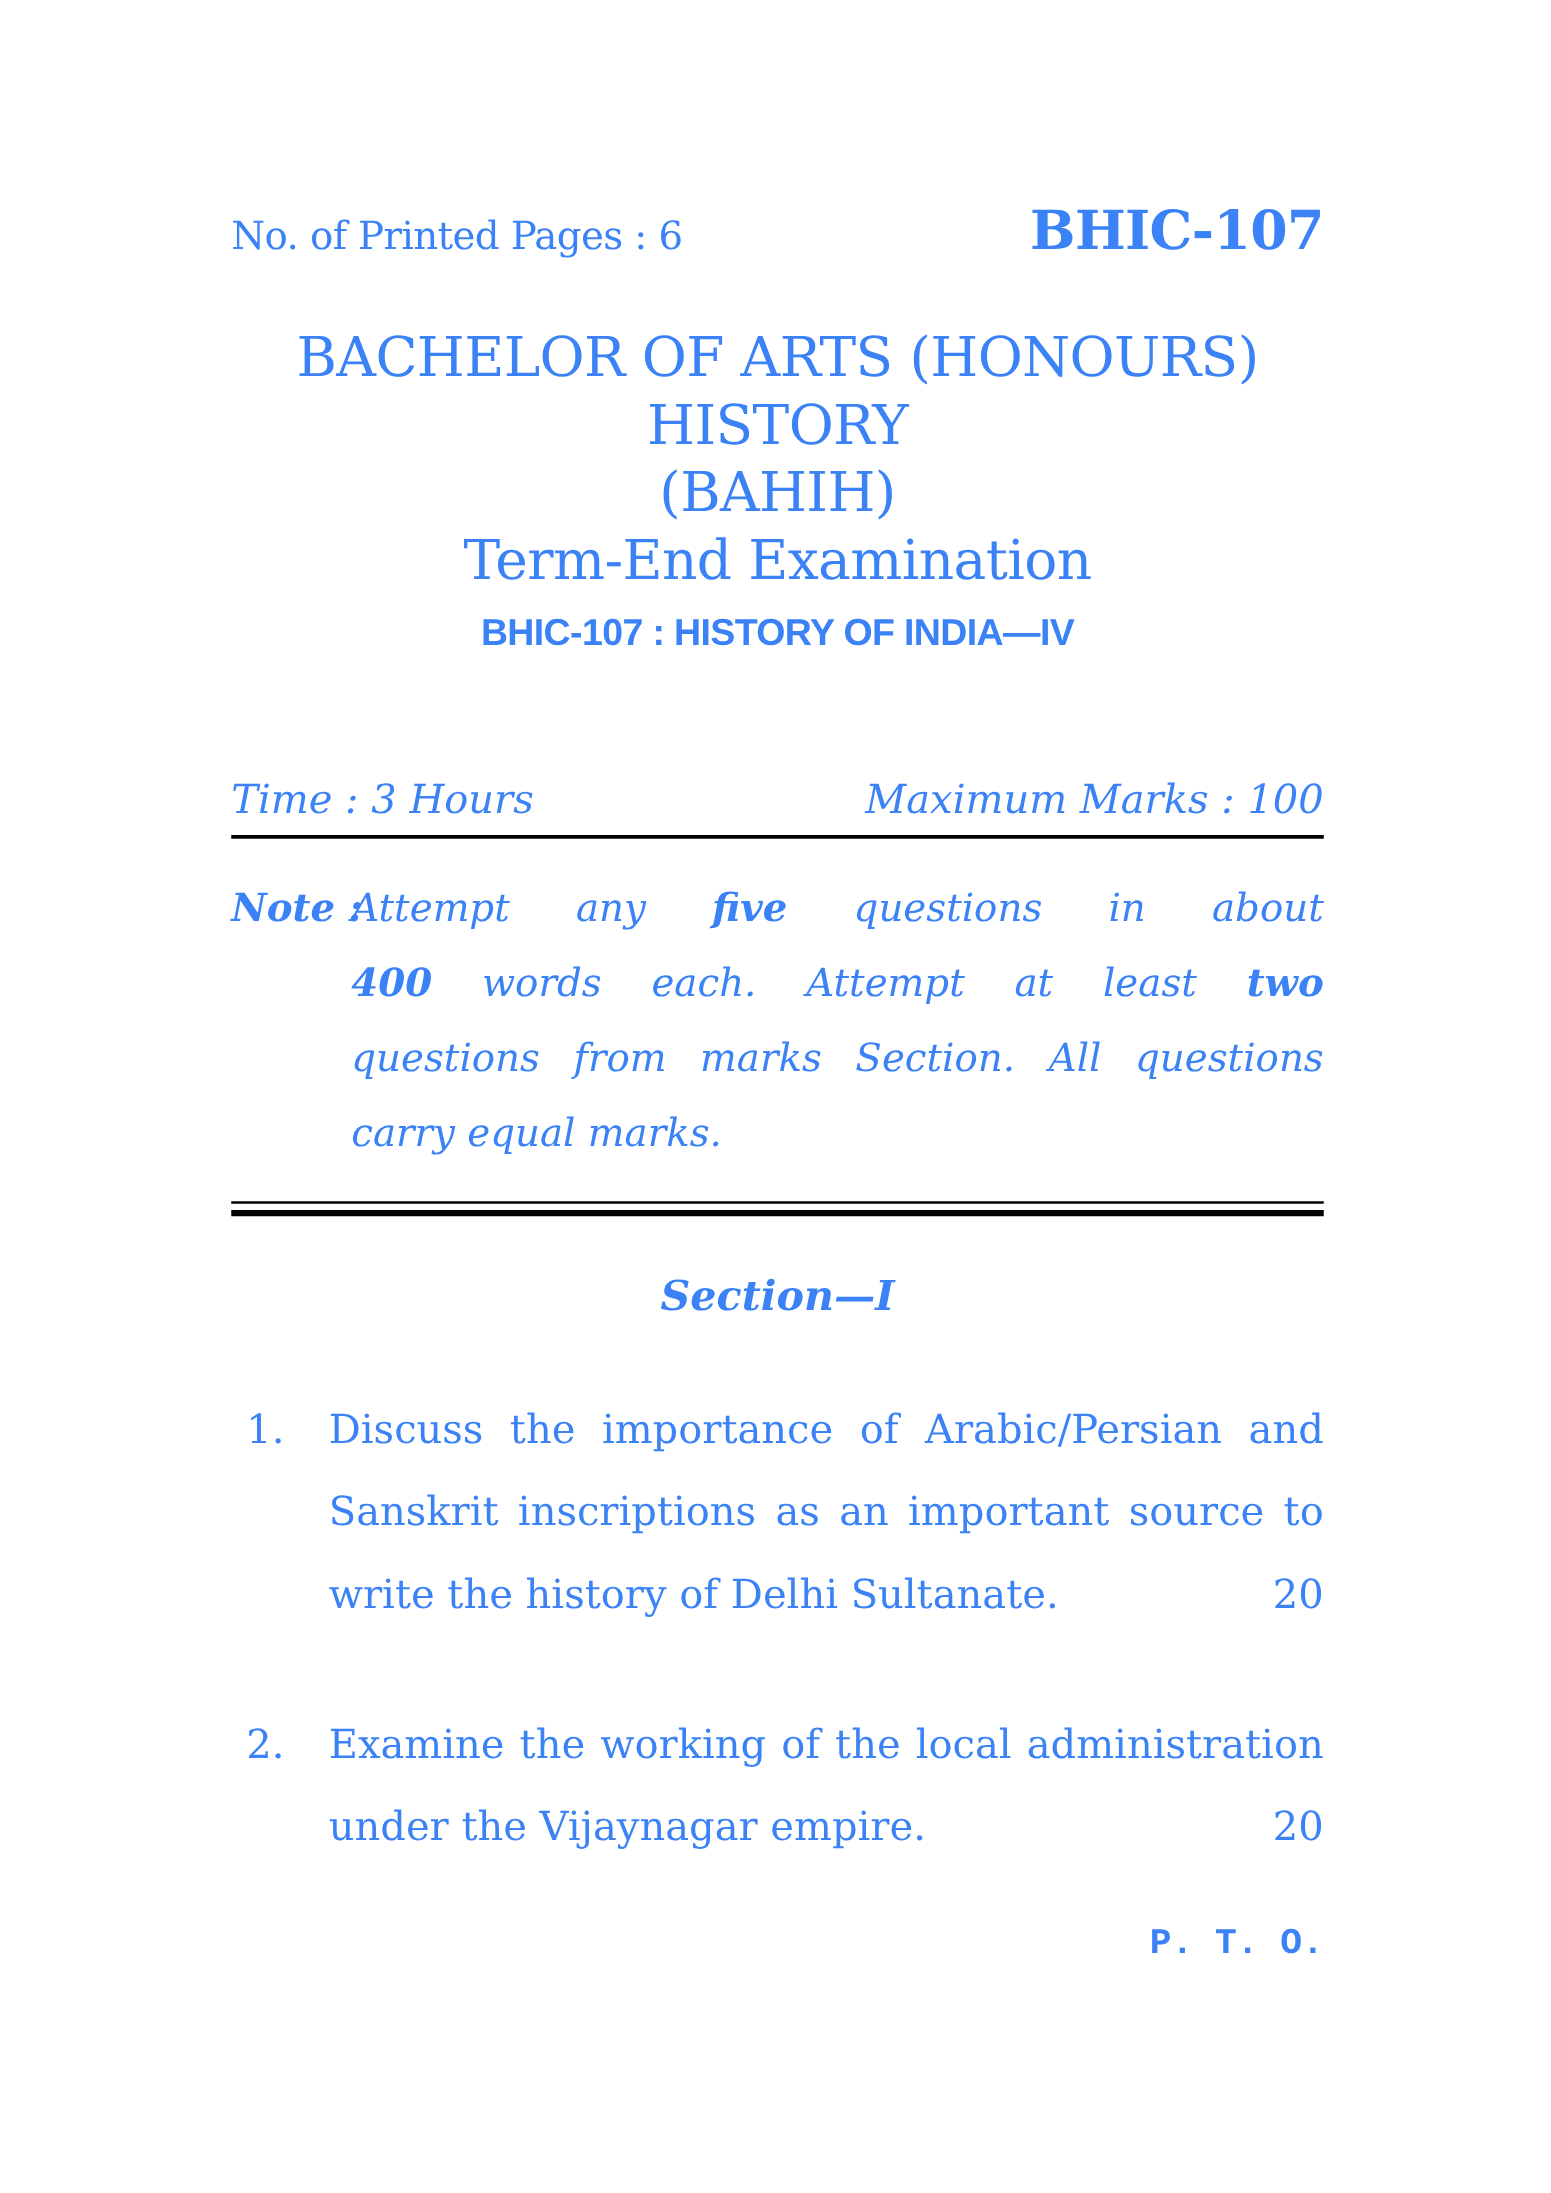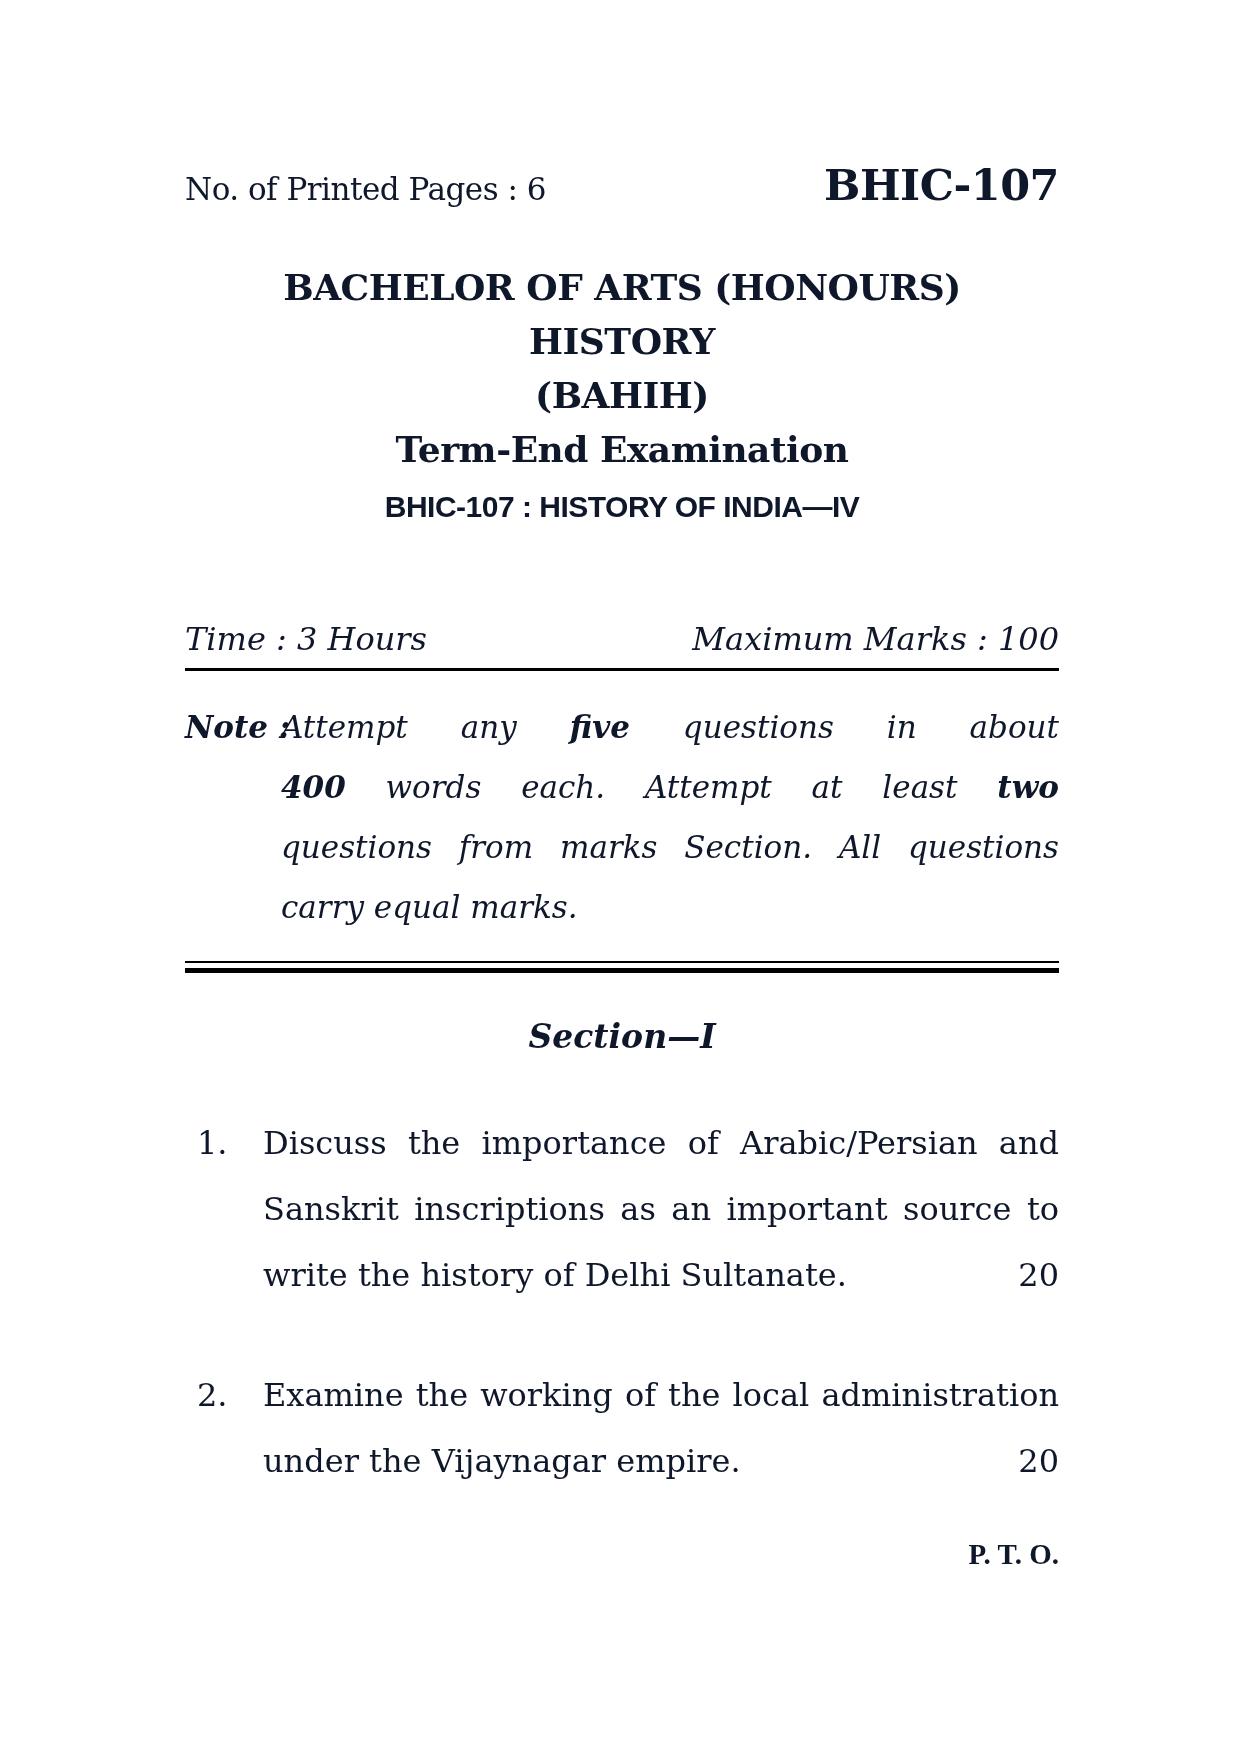--- a/index.html
+++ b/index.html
@@ -6,21 +6,21 @@
     margin: 0;
     padding: 0;
     background: #e8e8e8;
   }
   .page {
     width: 1241px;
     height: 1754px;
     background: #ffffff;
     position: relative;
     margin: 0 auto;
-    color: #0f172a;
+    color: #3b82f6;
     font-family: "DejaVu Serif", serif;
     overflow: hidden;
   }
   .content {
     position: absolute;
     left: 185px;
     top: 0;
     width: 874px;
   }
 
@@ -38,22 +38,22 @@
   .paper-code {
     font-size: 43px;
     font-weight: bold;
     letter-spacing: -0.5px;
   }
 
   
   .title-block {
     margin-top: 50px;
     text-align: center;
-    font-weight: bold;
-    font-size: 36px;
+    font-weight: normal;
+    font-size: 44px;
     line-height: 54px;
     letter-spacing: -0.5px;
   }
 
   .course-line {
     margin-top: 14px;
     text-align: center;
     font-family: "Liberation Sans", sans-serif;
     font-weight: bold;
     font-size: 30px;
@@ -129,21 +129,21 @@
   }
   .q-last {
     display: flex;
     justify-content: space-between;
     align-items: center;
   }
 
   .pto {
     margin-top: 44px;
     text-align: right;
-    font-family: Liberation Serif, serif;
+    font-family: Liberation Mono, monospace;
     font-weight: bold;
     font-size: 29px;
   }
 </style>
 </head>
 <body>
 
 <div class="page">
   <div class="content">
 

